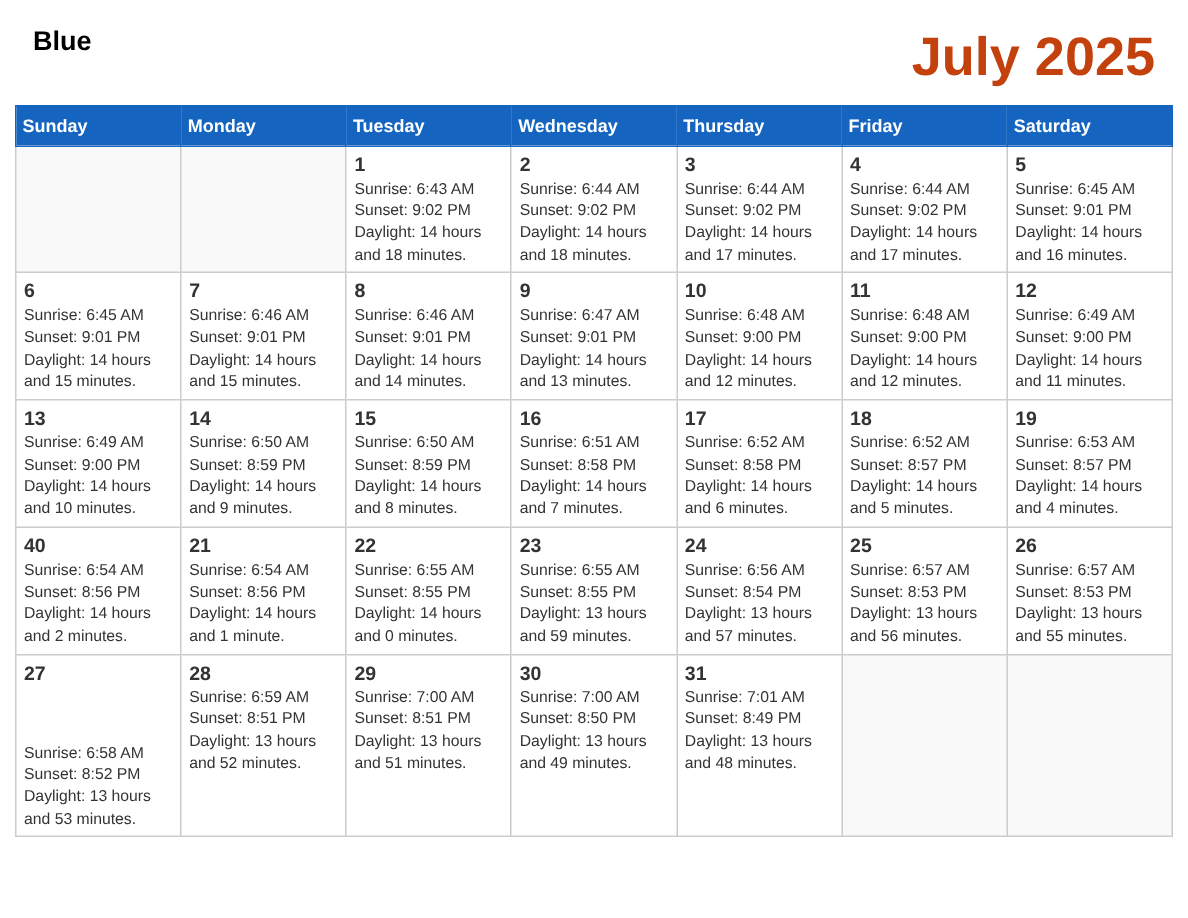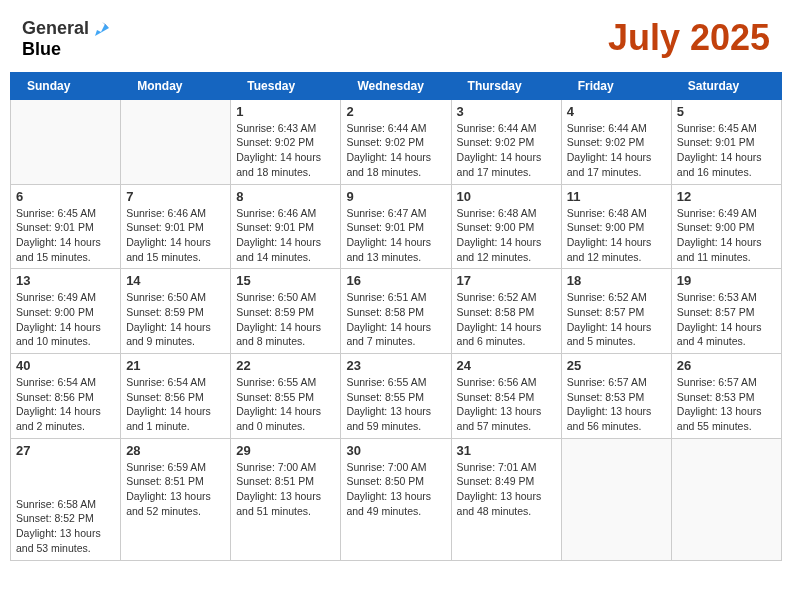--- a/index.html
+++ b/index.html
@@ -63,21 +63,21 @@
     }
     .calendar {
       width: 100%;
       border-collapse: collapse;
       margin-top: 8px;
       font-size: 11px;
     }
     .calendar th {
       background: #1565c0;
       color: #fff;
-      padding: 6px 16px;
+      padding: 6px 4px;
       text-align: left;
       font-size: 12px;
       font-weight: bold;
       border: 1px solid #1565c0;
     }
     .calendar td {
       border: 1px solid #ccc;
       vertical-align: top;
       padding: 4px 5px;
       min-height: 80px;
@@ -98,27 +98,20 @@
       color: #333;
       line-height: 1.4;
     }
   </style>
 </head>
 <body>
 
 <div class="header">
   <div class="logo">
     <div class="logo-block">
-      <div class="logo-row">
-        <span class="logo-text-general">General</span>
-        <svg class="logo-icon" viewBox="0 0 22 22" xmlns="http://www.w3.org/2000/svg">
-          <polygon points="4,18 18,10 14,6 10,14 6,12" fill="#2196f3" opacity="0.85"></polygon>
-          <polygon points="11,4 18,10 14,6" fill="#1565c0"></polygon>
-        </svg>
-      </div>
       <span class="logo-text-blue">Blue</span>
     </div>
   </div>
   <div class="title-block">
     <div class="calendar-title">July 2025</div>
   </div>
 </div>
 
 <table class="calendar">
   <thead>

